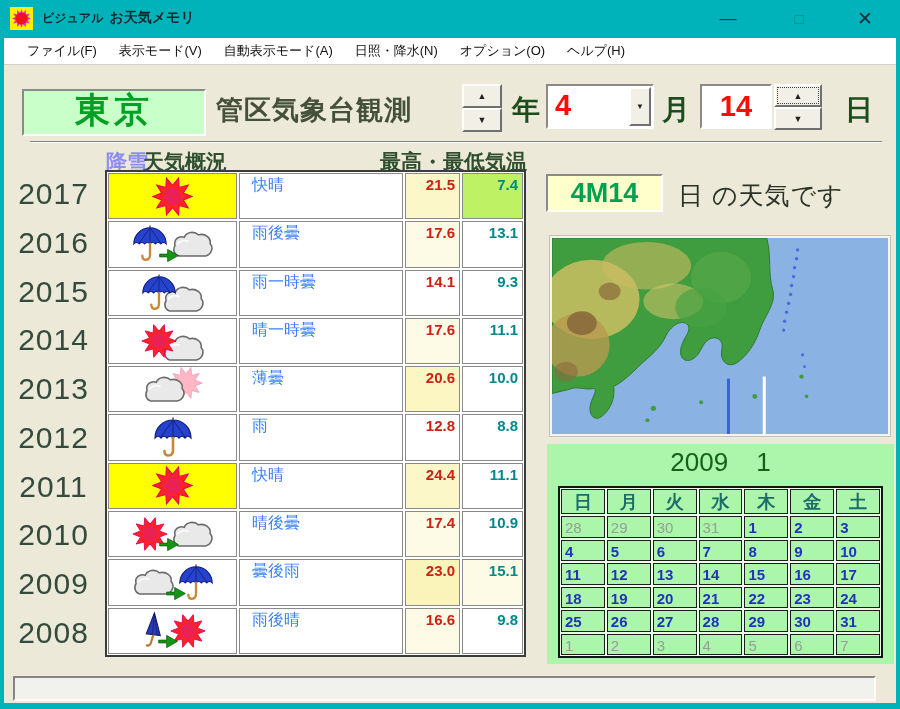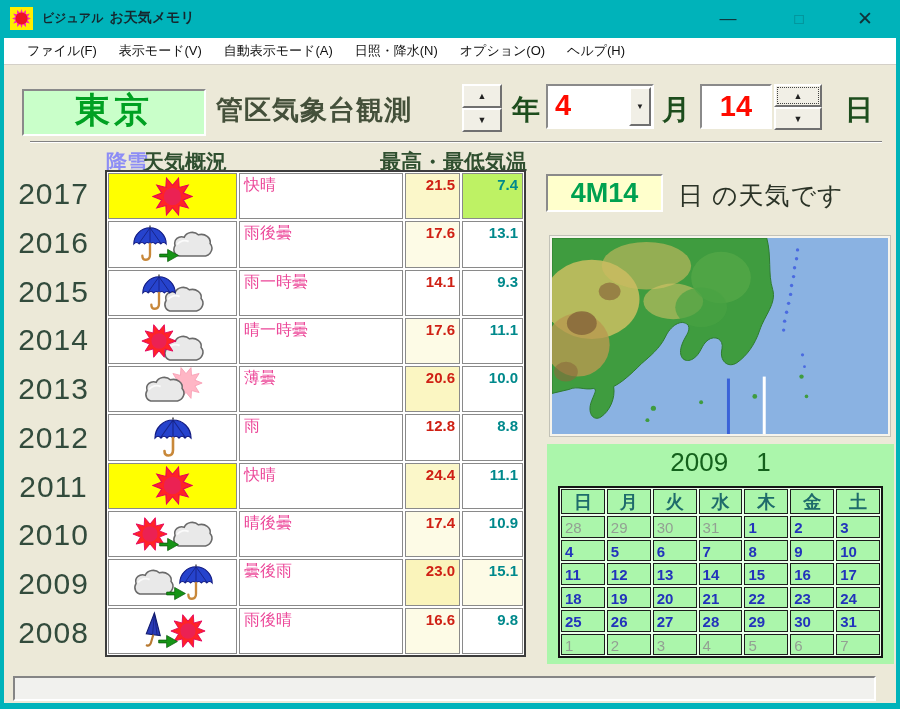--- a/index.html
+++ b/index.html
@@ -58,21 +58,21 @@
   .col-temps{left:345px;width:182px;text-align:right;color:#2f4f2f;}
 
   
   .years-col{position:absolute;left:6px;top:170px;width:95px;height:487px;display:grid;grid-auto-rows:1fr;}
   .year-label{display:flex;align-items:center;justify-content:center;font-size:30px;color:#324b3c;letter-spacing:1px;}
   .weather-table{position:absolute;left:105px;top:170px;width:421px;height:487px;box-sizing:border-box;
                  background:#ffffff;border:2px solid #3c3c3c;display:grid;
                  grid-template-columns:129px 164px 55px 1fr;grid-auto-rows:1fr;gap:2px;padding:1px;}
   .cell{background:#ffffff;border:1px solid #8a8a8a;box-sizing:border-box;overflow:hidden;}
   .icon-cell{display:flex;align-items:center;justify-content:center;}
-  .desc-cell{font-size:16px;color:#ec4899;padding:1px 4px;}
+  .desc-cell{font-size:16px;color:#3b82f6;padding:1px 12px;}
   .temp-cell{font-size:15px;font-weight:bold;text-align:right;padding:2px 4px;}
   .temp-max{color:#cf2014;}
   .temp-min{color:#00898c;}
 
   
   svg.wicon{flex:none;}
   .i-sun{width:36px;height:36px;}
   .i-sun.big{width:41px;height:41px;}
   .i-sun-pink{width:34px;height:34px;}
   .i-cloud{width:43px;height:29px;}

